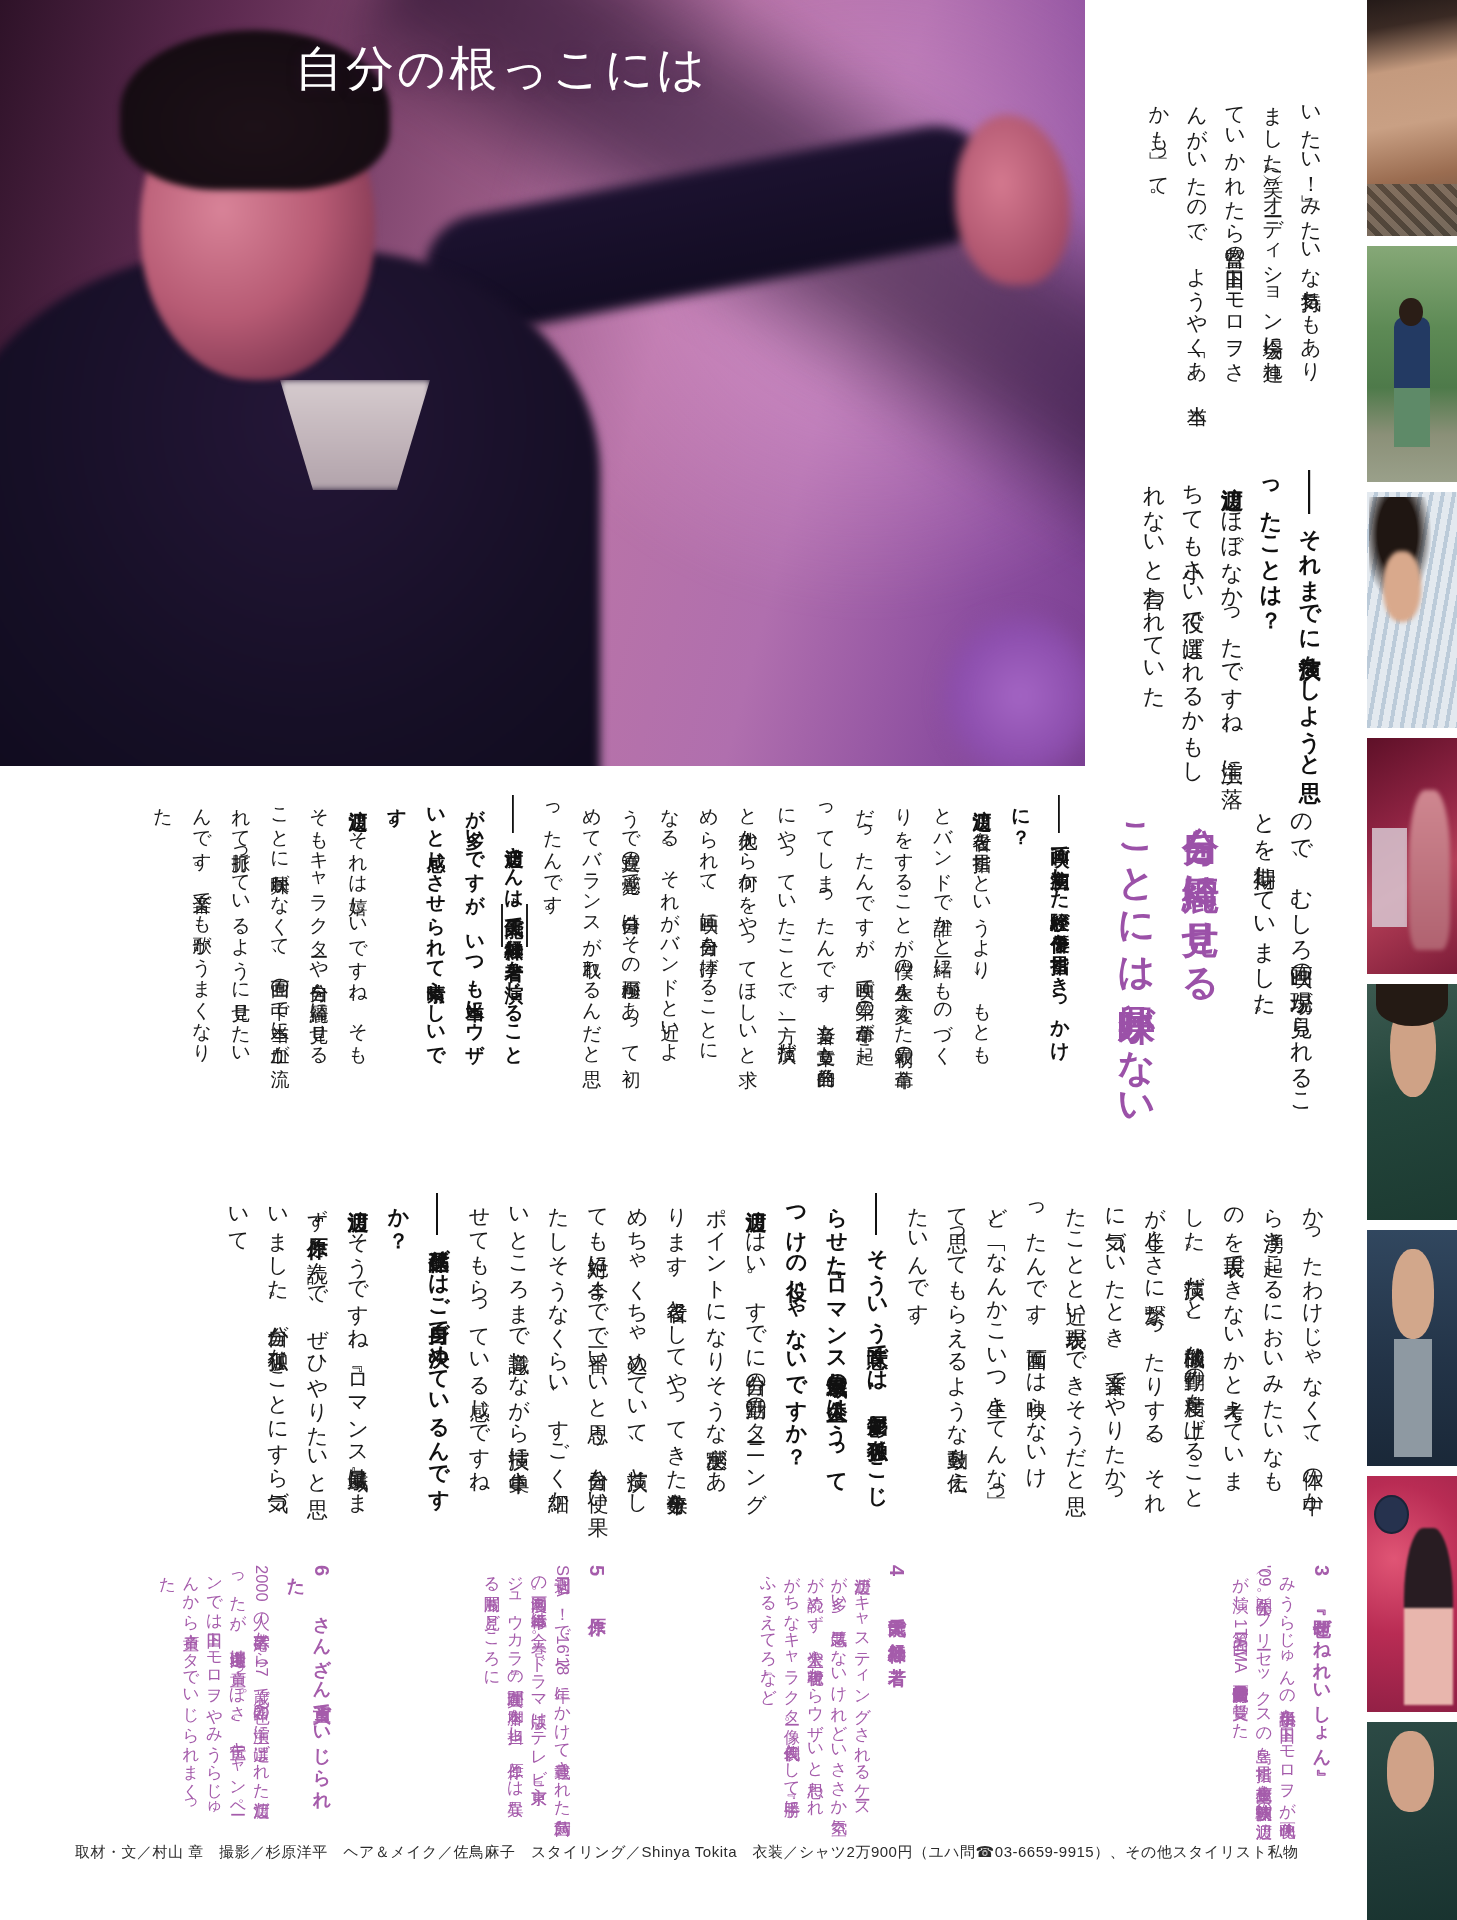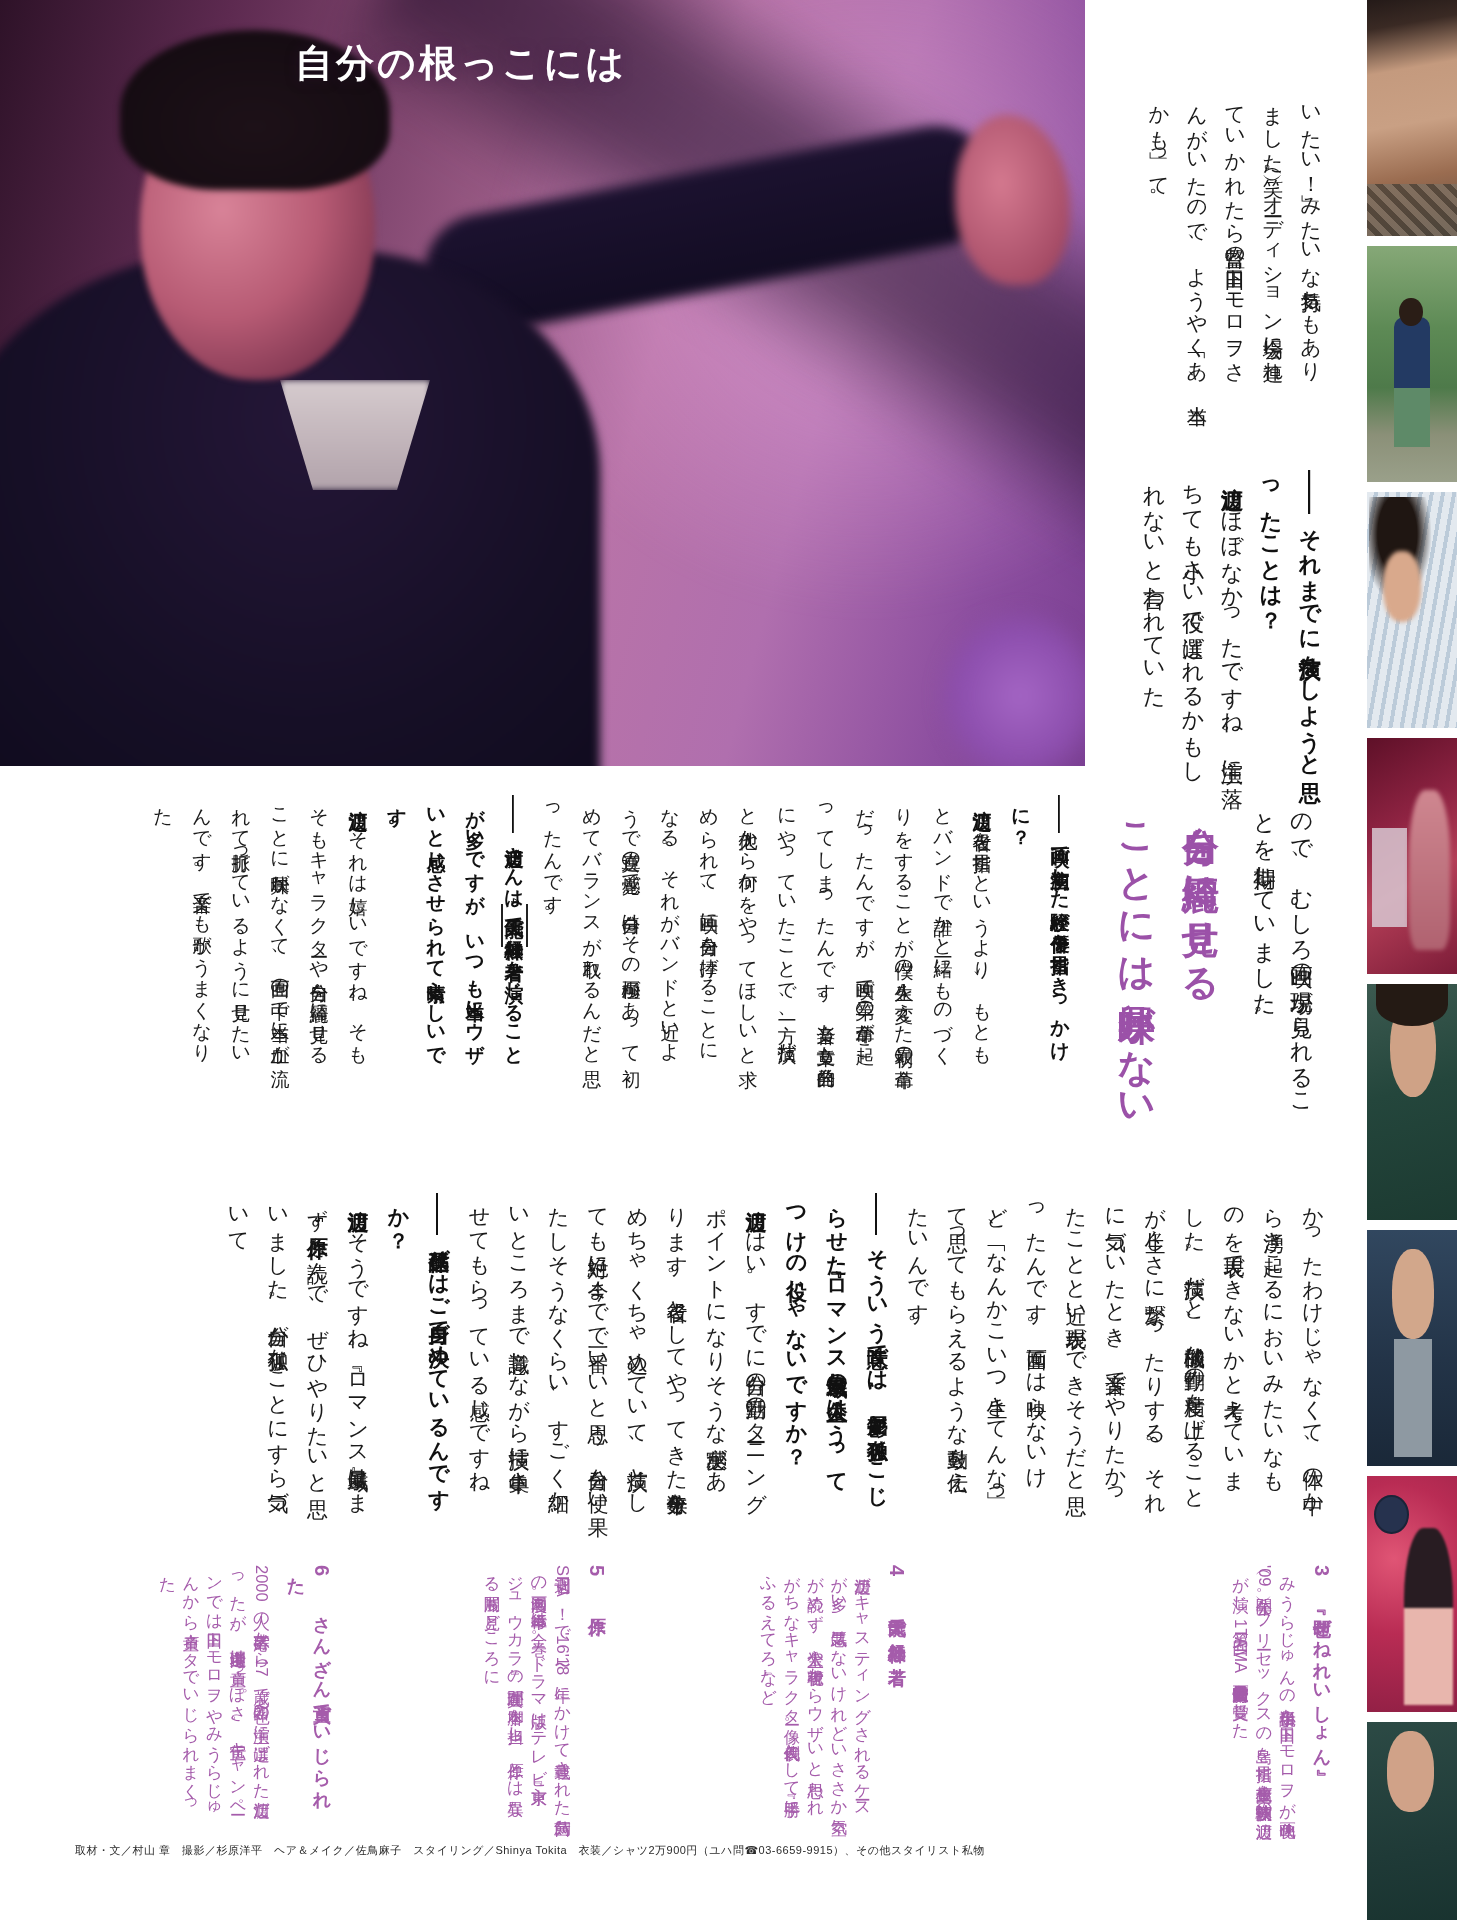--- a/index.html
+++ b/index.html
@@ -35,22 +35,22 @@
   .hero .figure-head{position:absolute;left:140px;top:70px;width:235px;height:310px;
         background:radial-gradient(ellipse at 35% 45%,#d88398 0%,#b75b74 45%,#7e3550 80%,#5c2740 100%);
         border-radius:50% 50% 48% 48%;filter:blur(3px);}
   .hero .figure-hair{position:absolute;left:120px;top:30px;width:270px;height:160px;
         background:radial-gradient(ellipse at 50% 60%,#1d1118,#120a10);border-radius:55% 55% 40% 40%;filter:blur(3px);}
   .hero .tee{position:absolute;left:280px;top:380px;width:150px;height:110px;
         background:linear-gradient(#d6cbce,#b2a3ab);clip-path:polygon(0 0,100% 0,78% 100%,22% 100%);filter:blur(3px);}
   .hero .corner-glow{position:absolute;right:-20px;bottom:-20px;width:170px;height:180px;
         background:radial-gradient(closest-side,#a465c4,#8d4fae 70%,rgba(141,79,174,0));filter:blur(8px);}
   .hero-headline{position:absolute;left:295px;top:40px;z-index:5;
-        font-family:"Liberation Serif","DejaVu Serif",serif;font-weight:700;color:#ffffff;
-        font-size:38px;line-height:1.22;letter-spacing:3px;text-shadow:0 0 14px rgba(60,20,70,.35);}
+        font-family:"Liberation Serif","DejaVu Serif",serif;font-weight:400;color:#ffffff;
+        font-size:48px;line-height:1.22;letter-spacing:3px;text-shadow:0 0 14px rgba(60,20,70,.35);}
 
   
   .intro-p1{right:127px;top:92px;height:300px;width:200px;font-size:20.5px;line-height:38px;}
   .intro-p2{right:127px;top:470px;height:314px;width:205px;font-size:22px;line-height:39px;}
 
   
   .lead-right{right:137px;top:798px;height:322px;width:80px;font-size:22.5px;line-height:37px;}
   .sec-headline{right:225px;top:798px;height:350px;width:136px;
         font-family:"Liberation Sans","DejaVu Sans",sans-serif;font-weight:700;
         font-size:37px;line-height:64px;letter-spacing:2px;color:#9b51a8;}
@@ -66,21 +66,21 @@
   .fn-4{right:547px;width:228px;}
   .fn-5{right:847px;width:232px;}
   .fn-6{right:1122px;width:290px;}
   .fn-head{display:block;font-weight:700;font-size:18px;line-height:26px;margin-left:10px;letter-spacing:1px;}
   .fn-num{font-size:20px;}
   .fn-title{padding-top:8px;display:inline;}
   .fn-body{display:block;}
 
   
   .credits{position:absolute;left:75px;top:1843px;width:1280px;
-        font-family:"Liberation Sans","DejaVu Sans",sans-serif;font-size:11px;color:#2b2b2b;letter-spacing:.5px;}
+        font-family:"Liberation Sans","DejaVu Sans",sans-serif;font-size:15px;color:#2b2b2b;letter-spacing:.5px;}
 
   
   .strip{position:absolute;left:1367px;top:0;width:90px;}
   .strip-photo{width:90px;height:236px;margin-bottom:10px;position:relative;overflow:hidden;}
   .p1{background:linear-gradient(170deg,#241a18 0%,#3a2a24 12%,#c49a7e 30%,#c9a084 52%,#9a6c50 74%,#7a5a46 88%,#585045 100%);}
   .p1::after{content:"";position:absolute;left:0;bottom:0;width:100%;height:22%;
         background:repeating-linear-gradient(45deg,#7d7062 0 6px,#4a4238 6px 12px);opacity:.8;}
   .p2{background:linear-gradient(180deg,#86a877 0%,#5d8a55 35%,#4e7a4a 60%,#8b9078 80%,#9aa08a 100%);}
   .p2::after{content:"";position:absolute;left:30%;top:30%;width:40%;height:55%;
         background:linear-gradient(#233a63 0 55%,#5e8a68 55% 100%);border-radius:10px 10px 0 0;}

